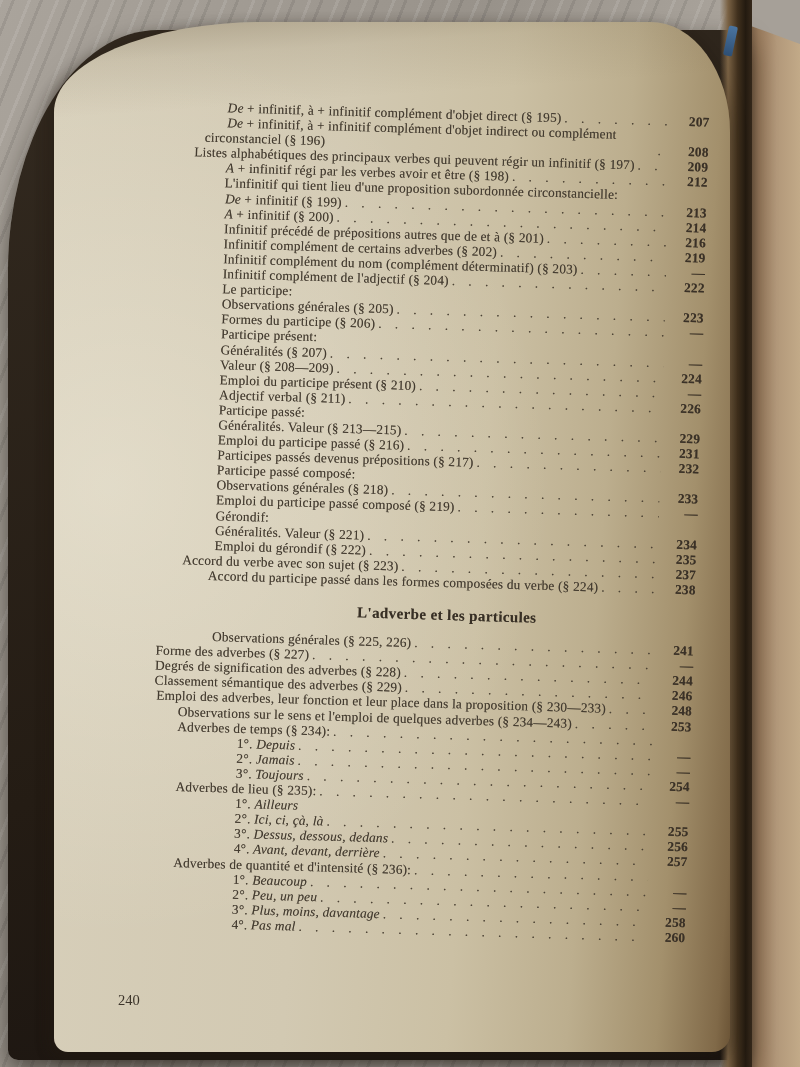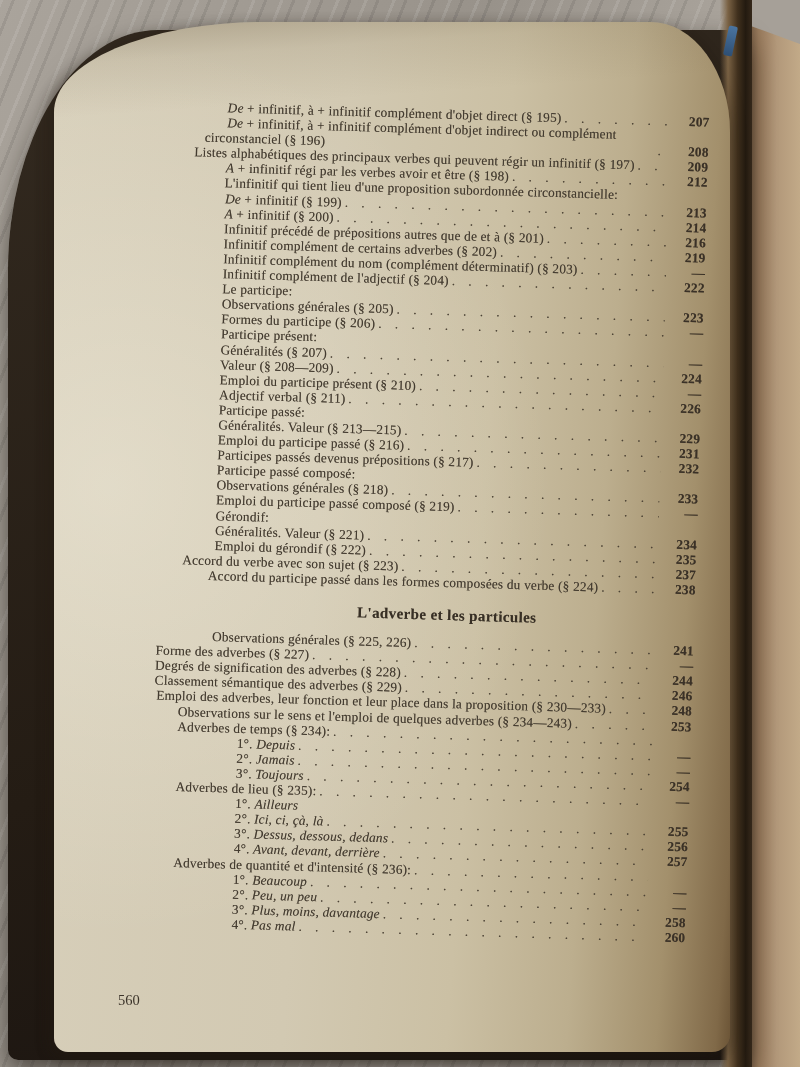--- a/index.html
+++ b/index.html
@@ -318,14 +318,14 @@
           <span class="pg">258</span>
         </div>
         <div class="row ind3">
           <span class="t"><span>4°. </span><span class="em">Pas mal</span></span>
           <span class="lead"></span>
           <span class="pg">260</span>
         </div>
       </div>
   </div>
 
-  <div class="folio">560</div>
+  <div class="folio">240</div>
 </div>
 
 </body></html>

